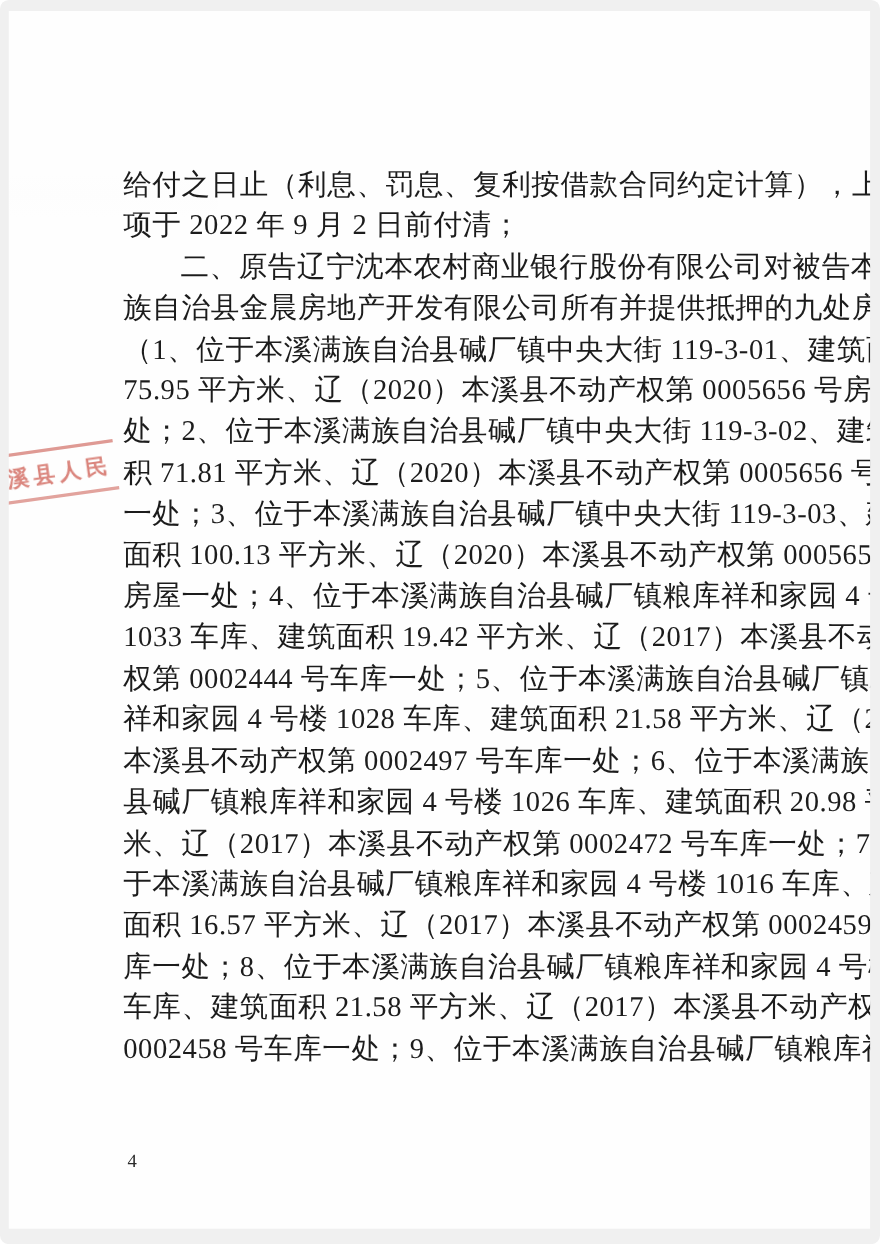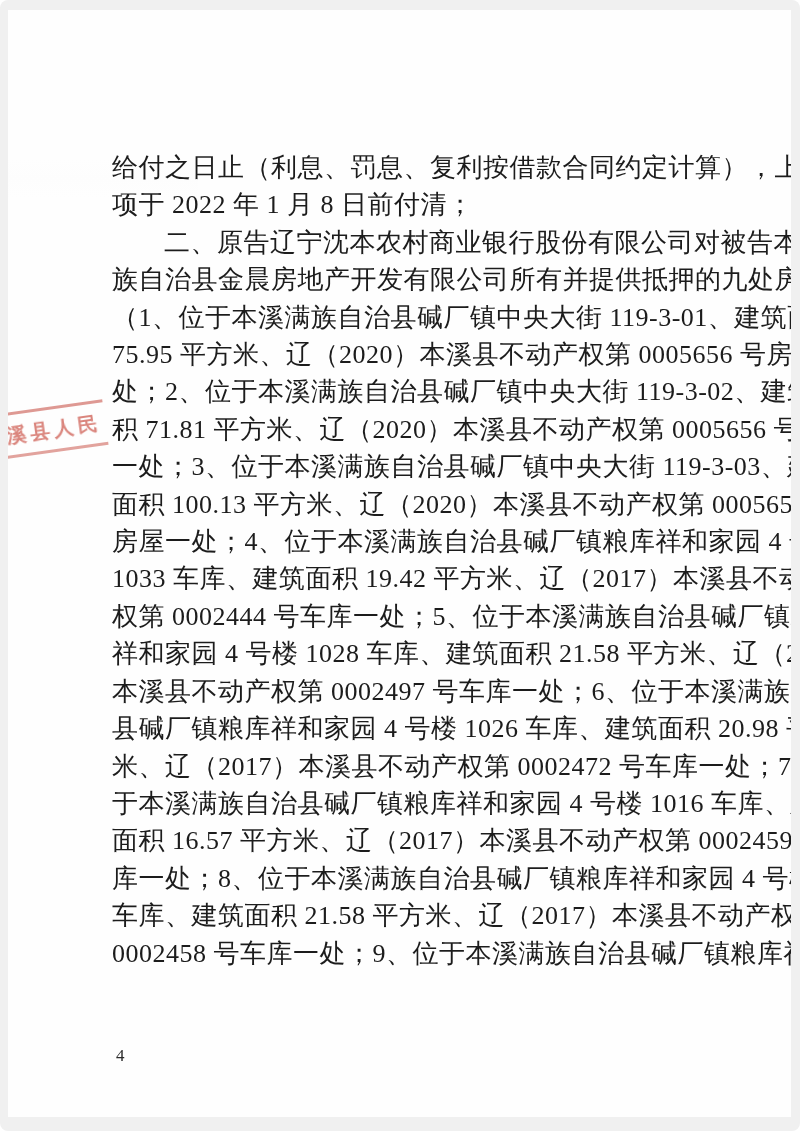--- a/index.html
+++ b/index.html
@@ -91,21 +91,21 @@
   <div class="page">
 
     <div class="scan-band"></div>
 
     <div class="stamp">
       <span class="stamp-text">溪县人民</span>
     </div>
 
     <div class="textblock" id="textblock">
         <div class="line">给付之日止（利息、罚息、复利按借款合同约定计算），上述款</div>
-        <div class="line">项于 2022 年 1 月 8 日前付清；</div>
+        <div class="line">项于 2022 年 9 月 2 日前付清；</div>
         <div class="line indent">二、原告辽宁沈本农村商业银行股份有限公司对被告本溪满</div>
         <div class="line">族自治县金晨房地产开发有限公司所有并提供抵押的九处房产</div>
         <div class="line">（1、位于本溪满族自治县碱厂镇中央大街 119-3-01、建筑面积</div>
         <div class="line">75.95 平方米、辽（2020）本溪县不动产权第 0005656 号房屋一</div>
         <div class="line">处；2、位于本溪满族自治县碱厂镇中央大街 119-3-02、建筑面</div>
         <div class="line">积 71.81 平方米、辽（2020）本溪县不动产权第 0005656 号房屋</div>
         <div class="line">一处；3、位于本溪满族自治县碱厂镇中央大街 119-3-03、建筑</div>
         <div class="line">面积 100.13 平方米、辽（2020）本溪县不动产权第 0005656 号</div>
         <div class="line">房屋一处；4、位于本溪满族自治县碱厂镇粮库祥和家园 4 号楼</div>
         <div class="line">1033 车库、建筑面积 19.42 平方米、辽（2017）本溪县不动产</div>

